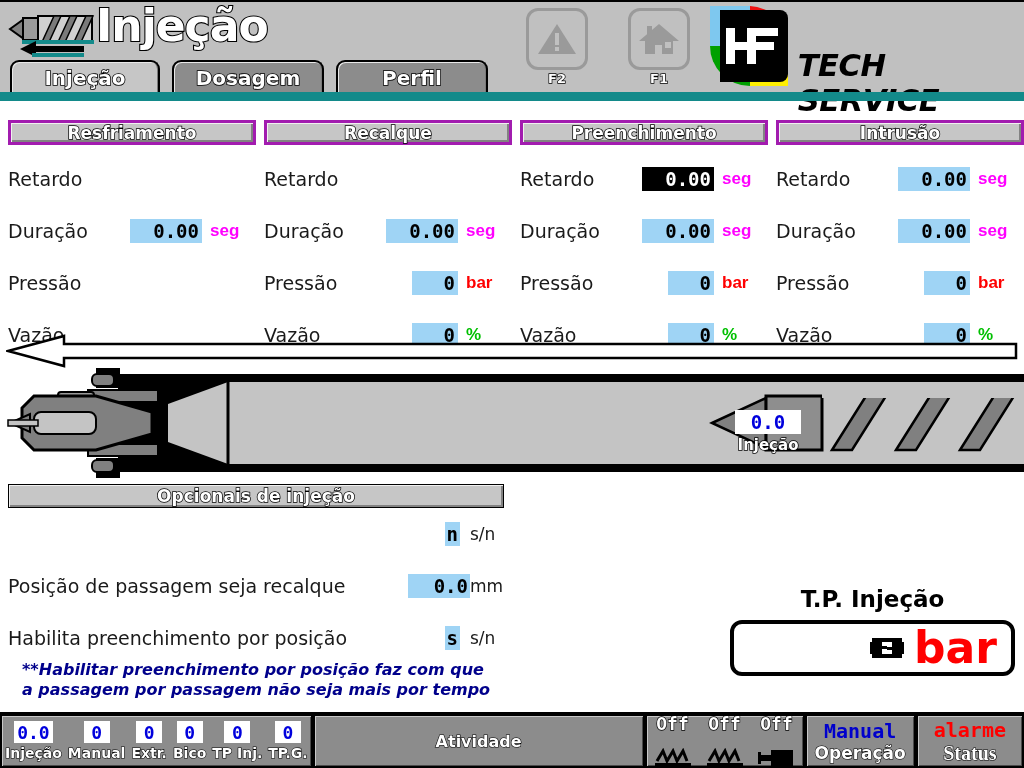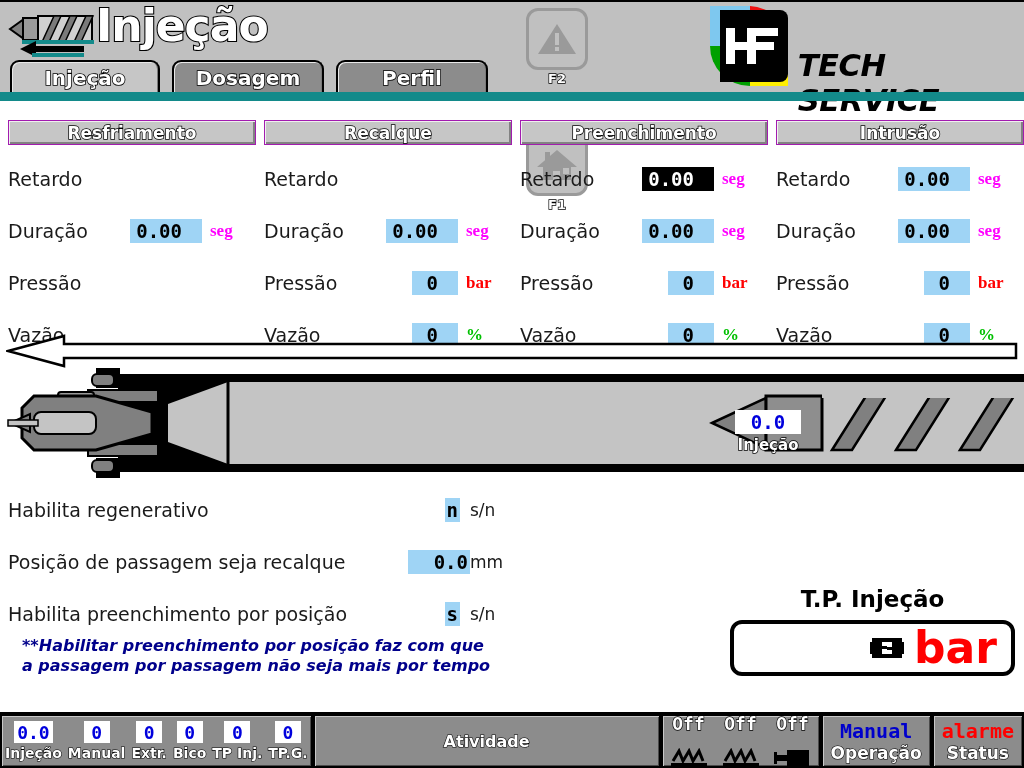--- a/index.html
+++ b/index.html
@@ -37,21 +37,21 @@
     font-size: 20px; font-weight: bold;
     color: #ffffff; -webkit-text-stroke: 1.6px #000; paint-order: stroke fill;
     box-shadow: inset 1px 1px 0 #e8e8e8, inset -1px 0 0 #7a7a7a;
   }
   .tab.active { background: #c6c6c6; }
   .tab.inactive { background: #8c8c8c; }
   .tab-t1 { width: 150px; }
   .tab-t2 { width: 152px; }
   .tab-t3 { width: 152px; }
 
-  .fkeys { position: absolute; left: 524px; top: 6px; display: flex; gap: 48px; flex-direction: column; }
+  .fkeys { position: absolute; left: 524px; top: 6px; display: flex; gap: 36px; }
   .fkey { width: 66px; display: flex; flex-direction: column; align-items: center; }
   .fkey-box {
     width: 62px; height: 62px; border: 3px solid #9a9a9a; border-radius: 12px;
     background: #c0c0c0; display: flex; align-items: center; justify-content: center;
   }
   .fkey-label {
     margin-top: 1px; font-size: 13px; font-weight: bold;
     color: #ffffff; -webkit-text-stroke: 1.4px #000; paint-order: stroke fill;
   }
 
@@ -68,42 +68,42 @@
 
   
   .panels { position: absolute; left: 0; top: 108px; width: 1024px; height: 222px; }
   .panel { position: absolute; top: 12px; width: 248px; }
   .panel-p1 { left: 8px; }
   .panel-p2 { left: 264px; }
   .panel-p3 { left: 520px; }
   .panel-p4 { left: 776px; }
   .panel-head {
     height: 25px; background: #c6c6c6;
-    border: 1px solid #a21caf;
+    border: 3px solid #a21caf;
     box-shadow: inset 1px 1px 0 #f0f0f0, inset -2px -2px 0 #828282;
     display: flex; align-items: center; justify-content: center;
     font-size: 17px; font-weight: bold;
     color: #ffffff; -webkit-text-stroke: 1.5px #000; paint-order: stroke fill;
   }
   .rows { margin-top: 8px; }
   .prow { height: 52px; display: flex; align-items: center; position: relative; }
   .plabel { font-size: 19px; color: #1a1a1a; font-family: "DejaVu Sans", sans-serif; }
   .pfield {
     position: absolute; height: 24px; background: #9fd4f5;
     font-family: "DejaVu Sans Mono", monospace;
     font-size: 19px; font-weight: bold; color: #000;
     display: flex; align-items: center; justify-content: flex-end;
-    padding-right: 20px; letter-spacing: 0px;
+    padding-right: 3px; letter-spacing: 0px;
   }
   .pfield.wide { width: 72px; left: 122px; }
   .pfield.narrow { width: 46px; left: 148px; }
   .pfield.focused { background: #000; color: #fff; }
   .punit {
     position: absolute; left: 202px; font-size: 17px; font-weight: bold;
-    font-family: Liberation Serif, serif;
+    font-family: Liberation Sans, sans-serif;
   }
   .u-seg { color: #ff00ff; }
   .u-bar { color: #ff0000; }
   .u-pct { color: #00c000; }
 
   
   .bigarrow { position: absolute; left: 6px; top: 334px; width: 1012px; height: 34px; }
 
   
   .machine { position: absolute; left: 0; top: 368px; width: 1024px; height: 110px; }
@@ -192,28 +192,28 @@
   .sb-onoff .ic { height: 22px; display: flex; align-items: center; }
   .sb-mode { display: flex; flex-direction: column; align-items: center; padding: 0 8px; }
   .sb-mode .m1 {
     font-family: "DejaVu Sans Mono", monospace; font-size: 20px; font-weight: bold;
     color: #0000cc;
   }
   .sb-mode .m2 {
     font-size: 17px; font-weight: bold; color: #ffffff;
     -webkit-text-stroke: 1.2px #000; paint-order: stroke fill;
   }
-  .sb-alarm { display: flex; flex-direction: column; align-items: center; padding: 0 8px; }
+  .sb-alarm { display: flex; flex-direction: column; align-items: center; padding: 0 16px; }
   .sb-alarm .a1 {
     font-family: "DejaVu Sans Mono", monospace; font-size: 20px; font-weight: bold;
     color: #ff0000;
   }
   .sb-alarm .a2 {
-    font-size: 17px; font-weight: bold; color: #ffffff;
-    -webkit-text-stroke: 1.2px #000; paint-order: stroke fill;
+    font-size: 20px; font-weight: bold; color: #ffffff;
+    -webkit-text-stroke: 1.2px #000; paint-order: stroke fill; font-family: Liberation Serif, serif;
   }
 </style>
 </head>
 <body>
 
 <div id="root">
 
   <div class="header">
 
     <svg class="title-screw" viewBox="0 0 90 38">
@@ -417,23 +417,23 @@
 
     <path d="M832 82 L866 28 L886 28 L852 82 Z" fill="#808080" stroke="#000" stroke-width="2.5"></path>
     <path d="M896 82 L930 28 L950 28 L916 82 Z" fill="#808080" stroke="#000" stroke-width="2.5"></path>
     <path d="M960 82 L994 28 L1014 28 L980 82 Z" fill="#808080" stroke="#000" stroke-width="2.5"></path>
     <rect x="822" y="24" width="202" height="6" fill="#c4c4c4"></rect>
   </svg>
   <div class="inj-readout">0.0</div>
   <div class="inj-readout-label">Injeção</div>
 
   <div class="options">
+    <div class="opt-head">Opcionais de injeção</div>
 
     <div class="orow">
-      <span class="olabel">Habilita regenerativo</span>
       <span class="ofield toggle">n</span>
       <span class="ounit">s/n</span>
     </div>
 
     <div class="orow">
       <span class="olabel">Posição de passagem seja recalque</span>
       <span class="ofield num">0.0</span>
       <span class="ounit">mm</span>
     </div>
 

